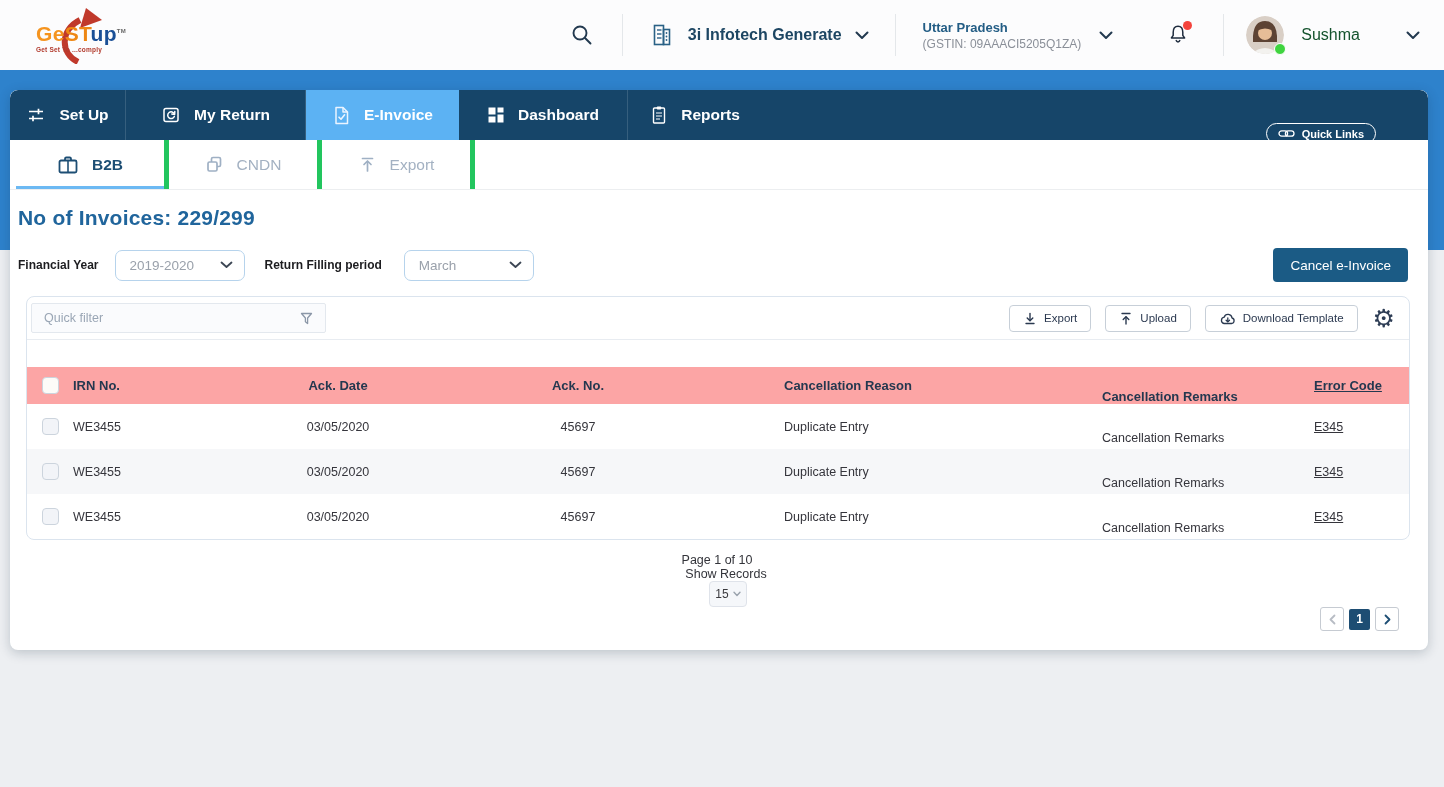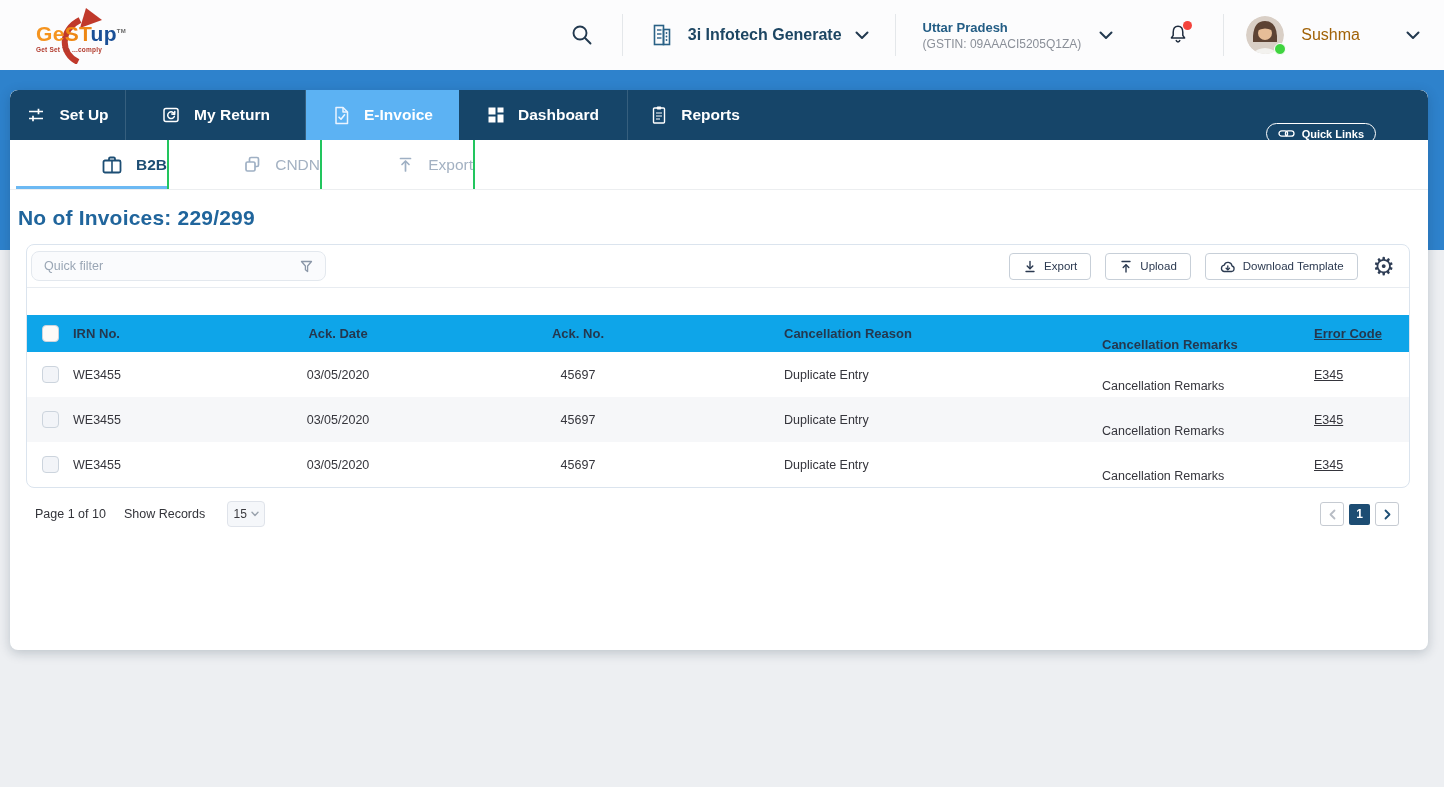--- a/index.html
+++ b/index.html
@@ -38,21 +38,21 @@
   .loc-texts { display:flex; flex-direction:column; gap:2px; }
   .loc-state { font-size:13px; font-weight:700; color:#235d85; }
   .loc-gstin { font-size:12px; color:#8a8f98; }
   .loc-chev { margin-left:18px; }
   .bell-wrap { position:relative; margin:0 34px 0 36px; cursor:pointer; }
   .bell-dot { position:absolute; top:-2px; right:-3px; width:9px; height:9px; border-radius:50%; background:#f4433c; }
   .user-sel { display:flex; align-items:center; margin-left:22px; cursor:pointer; }
   .avatar-wrap { position:relative; width:38px; height:38px; }
   .avatar-wrap svg { border-radius:50%; }
   .online-dot { position:absolute; right:-2px; bottom:-1px; width:12px; height:12px; border-radius:50%; background:#3fd43f; border:1px solid #fff; }
-  .user-name { font-size:16px; color:#a16207; margin:0 46px 0 17px; }
+  .user-name { font-size:16px; color:#14532d; margin:0 46px 0 17px; }
 
   
   .blue-band { position:absolute; left:0; top:70px; width:100%; height:180px; background:#2e82cc; z-index:1; }
 
   
   .card {
     position:absolute; z-index:2;
     left:10px; top:90px; width:1418px; height:560px;
     background:#fff; border-radius:8px;
     box-shadow:0 3px 12px rgba(20,40,60,.22);
@@ -74,22 +74,22 @@
     border:1px solid #fff; border-radius:12px; padding:3px 11px;
     color:#fff; font-size:11px; font-weight:700; background:transparent; cursor:pointer;margin-top:37px;
   }
 
   
   .breadcrumb { font-size:11.5px; color:#3f3f42; padding:9px 0 8px 18px; }
 
   
   .tabbar { display:flex; height:50px; border-bottom:1px solid #eceef0; padding-left:6px; }
   .tab {
-    width:153px; display:flex; align-items:center; justify-content:flex-end; gap:13px;
-    font-size:15.5px; color:#a3b1c2; border-right:2px solid #22c55e;
+    width:153px; display:flex; align-items:center; justify-content:center; gap:13px;
+    font-size:15.5px; color:#a3b1c2; border-right:5px solid #22c55e;
     position:relative; cursor:pointer;
   }
   .tab.active { color:#1d4e74; font-weight:700; }
   .tab.active::after { content:""; position:absolute; left:0; right:0; bottom:0; height:3px; background:#6cb9f3; }
 
   
   .invoice-count { margin:16px 0 8px 8px; font-size:21px; font-weight:700; color:#20659c; letter-spacing:.2px; }
   .filter-row { display:flex; align-items:center; margin:18px 20px 0 8px; }
   .flabel { font-size:12px; font-weight:700; color:#1d1d20; }
   .sel {
@@ -101,48 +101,48 @@
   .cancel-btn {
     margin-left:auto; height:34px; padding:0 17px;
     background:#1b5b85; color:#fff; font-size:13.5px; font-family:inherit;
     border:none; border-radius:4px; cursor:pointer;
   }
 
   
   .table-panel { margin:14px 18px 0 16px; border:1px solid #dbe4ee; border-radius:8px; overflow:hidden; background:#fff; }
   .panel-toolbar { height:43px; display:flex; align-items:center; padding:0 14px 0 4px; border-bottom:1px solid #e8ecf1; }
   .qf-wrap {
-    width:295px; height:30px; border:1px solid #e3e8ee; border-radius:8px; background:#fafbfd;
+    width:295px; height:30px; border:1px solid #e3e8ee; border-radius:2px; background:#fafbfd;
     display:flex; align-items:center; padding:0 10px 0 12px;
   }
   .qf-input { flex:1; border:none; background:transparent; outline:none; font-size:12.5px; font-family:inherit; color:#4a4f57; }
   .qf-input::placeholder { color:#9aa6b5; }
   .btn-outline {
     height:27px; border:1px solid #c7cfd8; background:#fff; border-radius:4px;
     display:inline-flex; align-items:center; gap:7px; padding:0 13px;
     font-size:11.5px; color:#2b3950; font-family:inherit; cursor:pointer; white-space:nowrap;
   }
   .btn-export { margin-left:auto; }
   .btn-upload, .btn-dl { margin-left:14px; }
   .gear { margin-left:15px; font-size:25px; color:#2e3d55; line-height:1; cursor:pointer; }
 
   .tgrid { display:grid; grid-template-columns:46px 170px 190px 290px 320px 245px 1fr; align-items:center; }
-  .thead { height:37px; background:#0ea5e9; margin-top:27px; font-size:13px; font-weight:700; color:#24384f; }
+  .thead { height:37px; background:#fca5a5; margin-top:27px; font-size:13px; font-weight:700; color:#24384f; }
   .trow { height:45px; font-size:12.5px; color:#35353c; }
   .trow.alt { background:#f6f7f9; }
   .c-check { display:flex; justify-content:center; }
   .c-center { text-align:center; }
   .c-reason { padding-left:61px; }
   .c-remarks { padding-left:59px;margin-top:22px; }
   .c-err { padding-left:26px;text-decoration:underline; }
   .checkbox { width:17px; height:17px; border:1.5px solid #ccd4dd; border-radius:4px; background:#f2f4f8; cursor:pointer; }
   .thead .checkbox { background:#fdfbf8; }
 
   
-  .pag-row { display:flex; align-items:center; margin:13px 29px 0 25px; font-size:12.5px; color:#33343a; }
+  .pag-row { display:flex; align-items:center; margin:13px 29px 0 25px; font-size:12.5px; color:#33343a;flex-direction:column; }
   .show-records { margin-left:18px; }
   .size-sel {
     margin-left:22px; width:38px; height:26px; border:1px solid #dfe3ea; border-radius:4px; background:#f5f7fa;
     display:flex; align-items:center; justify-content:center; gap:4px; font-size:12px; color:#3a3a3e; cursor:pointer;
   }
   .pager { margin-left:auto; display:flex; align-items:center; gap:5px; }
   .pg-btn { width:24px; height:24px; border:1px solid #c6cbd2; background:#fff; border-radius:3px; display:flex; align-items:center; justify-content:center; cursor:pointer; }
   .pg-current { width:21px; height:21px; background:#1d4d73; color:#fff; font-size:12px; font-weight:700; border-radius:2px; display:flex; align-items:center; justify-content:center; }
 </style>
 </head>
@@ -303,20 +303,37 @@
         <line x1="4.5" y1="3.5" x2="14.5" y2="3.5" stroke="#9fb0c4" stroke-width="1.7" stroke-linecap="round"></line>
         <line x1="9.5" y1="16" x2="9.5" y2="7" stroke="#9fb0c4" stroke-width="1.7" stroke-linecap="round"></line>
         <polyline points="6,9.5 9.5,6 13,9.5" stroke="#9fb0c4" stroke-width="1.7" fill="none" stroke-linecap="round" stroke-linejoin="round"></polyline>
       </svg>
       <span>Export</span>
     </div>
   </div>
 
   <h1 class="invoice-count">No of Invoices: 229/299</h1>
 
+  <div class="filter-row">
+    <span class="flabel">Financial Year</span>
+    <div class="sel sel1">
+      <span>2019-2020</span>
+      <svg width="13" height="8" viewBox="0 0 13 8">
+        <polyline points="1.5,1.5 6.5,6 11.5,1.5" stroke="#3c4654" stroke-width="1.8" fill="none" stroke-linecap="round" stroke-linejoin="round"></polyline>
+      </svg>
+    </div>
+    <span class="flabel lab2">Return Filling period</span>
+    <div class="sel sel2">
+      <span>March</span>
+      <svg width="13" height="8" viewBox="0 0 13 8">
+        <polyline points="1.5,1.5 6.5,6 11.5,1.5" stroke="#3c4654" stroke-width="1.8" fill="none" stroke-linecap="round" stroke-linejoin="round"></polyline>
+      </svg>
+    </div>
+    <button class="cancel-btn">Cancel e-Invoice</button>
+  </div>
 
   <section class="table-panel">
     <div class="panel-toolbar">
       <div class="qf-wrap">
         <input class="qf-input" type="text" placeholder="Quick filter" style="">
         <svg width="17" height="17" viewBox="0 0 17 17">
           <path d="M3.5 3.5 H13.5 L9.6 8 V13.5 L7.4 11.8 V8 Z" stroke="#8b97a8" stroke-width="1.3" fill="none" stroke-linejoin="round"></path>
         </svg>
       </div>
       <button class="btn-outline btn-export">

